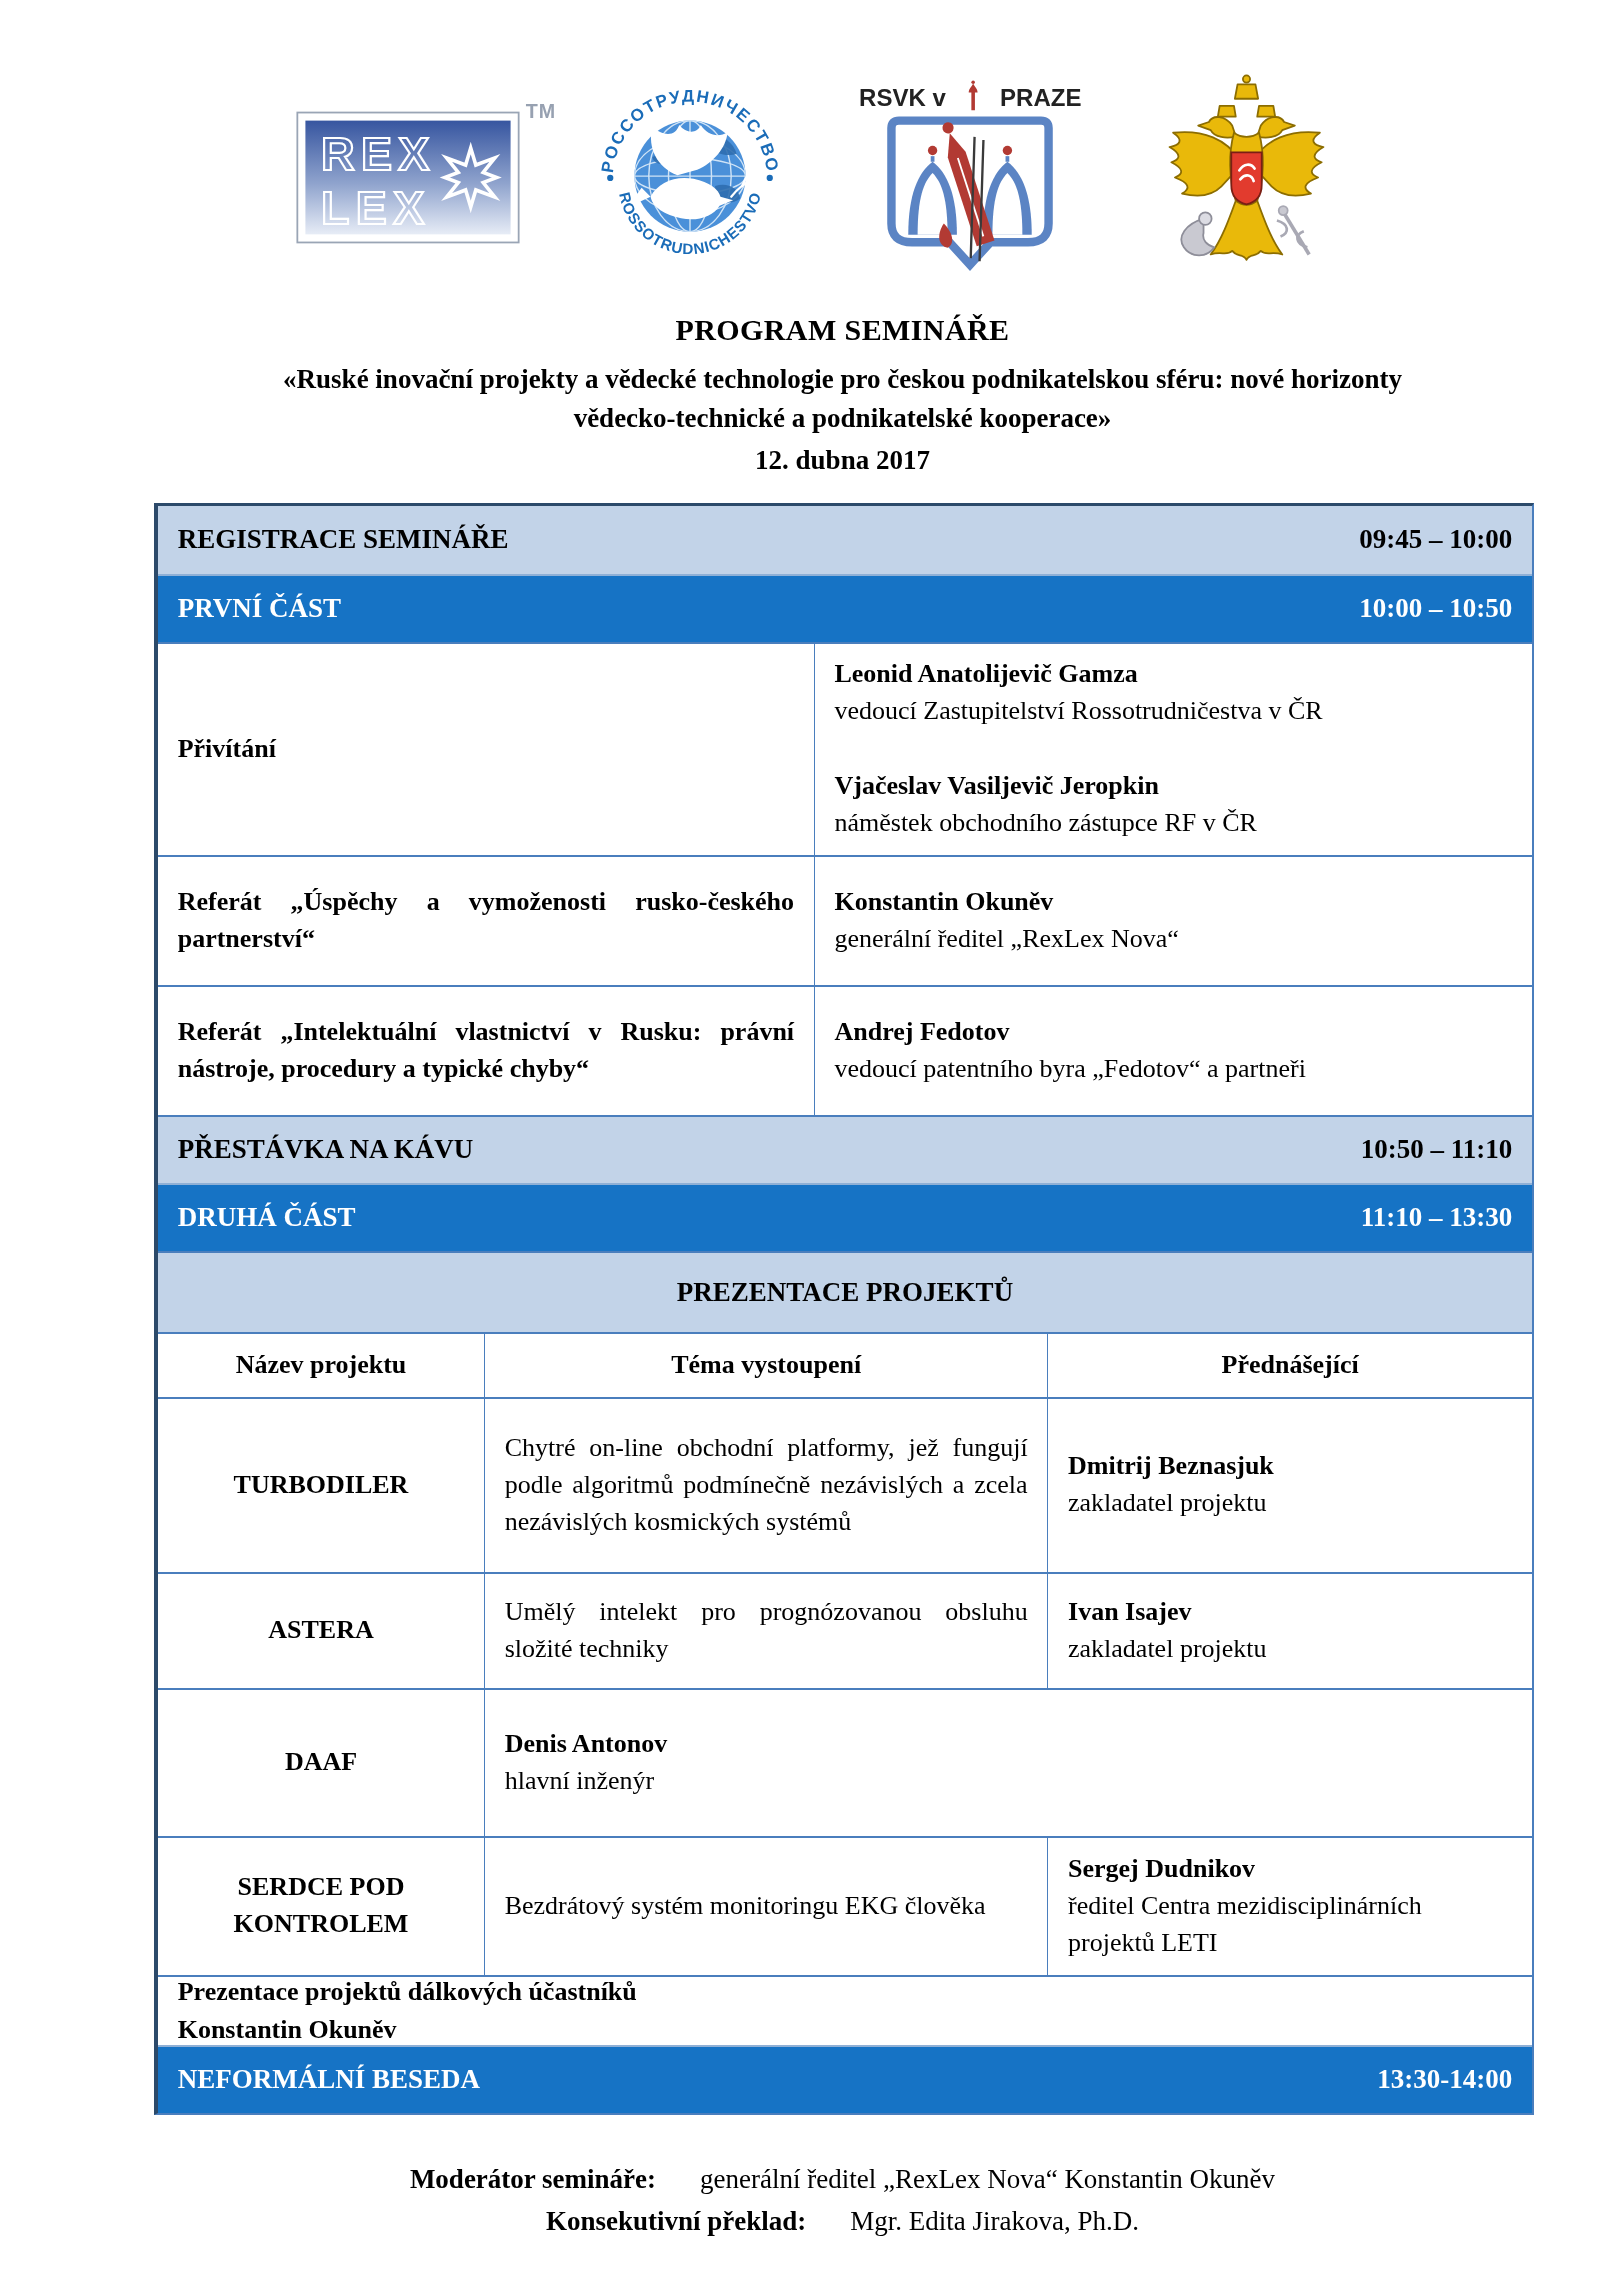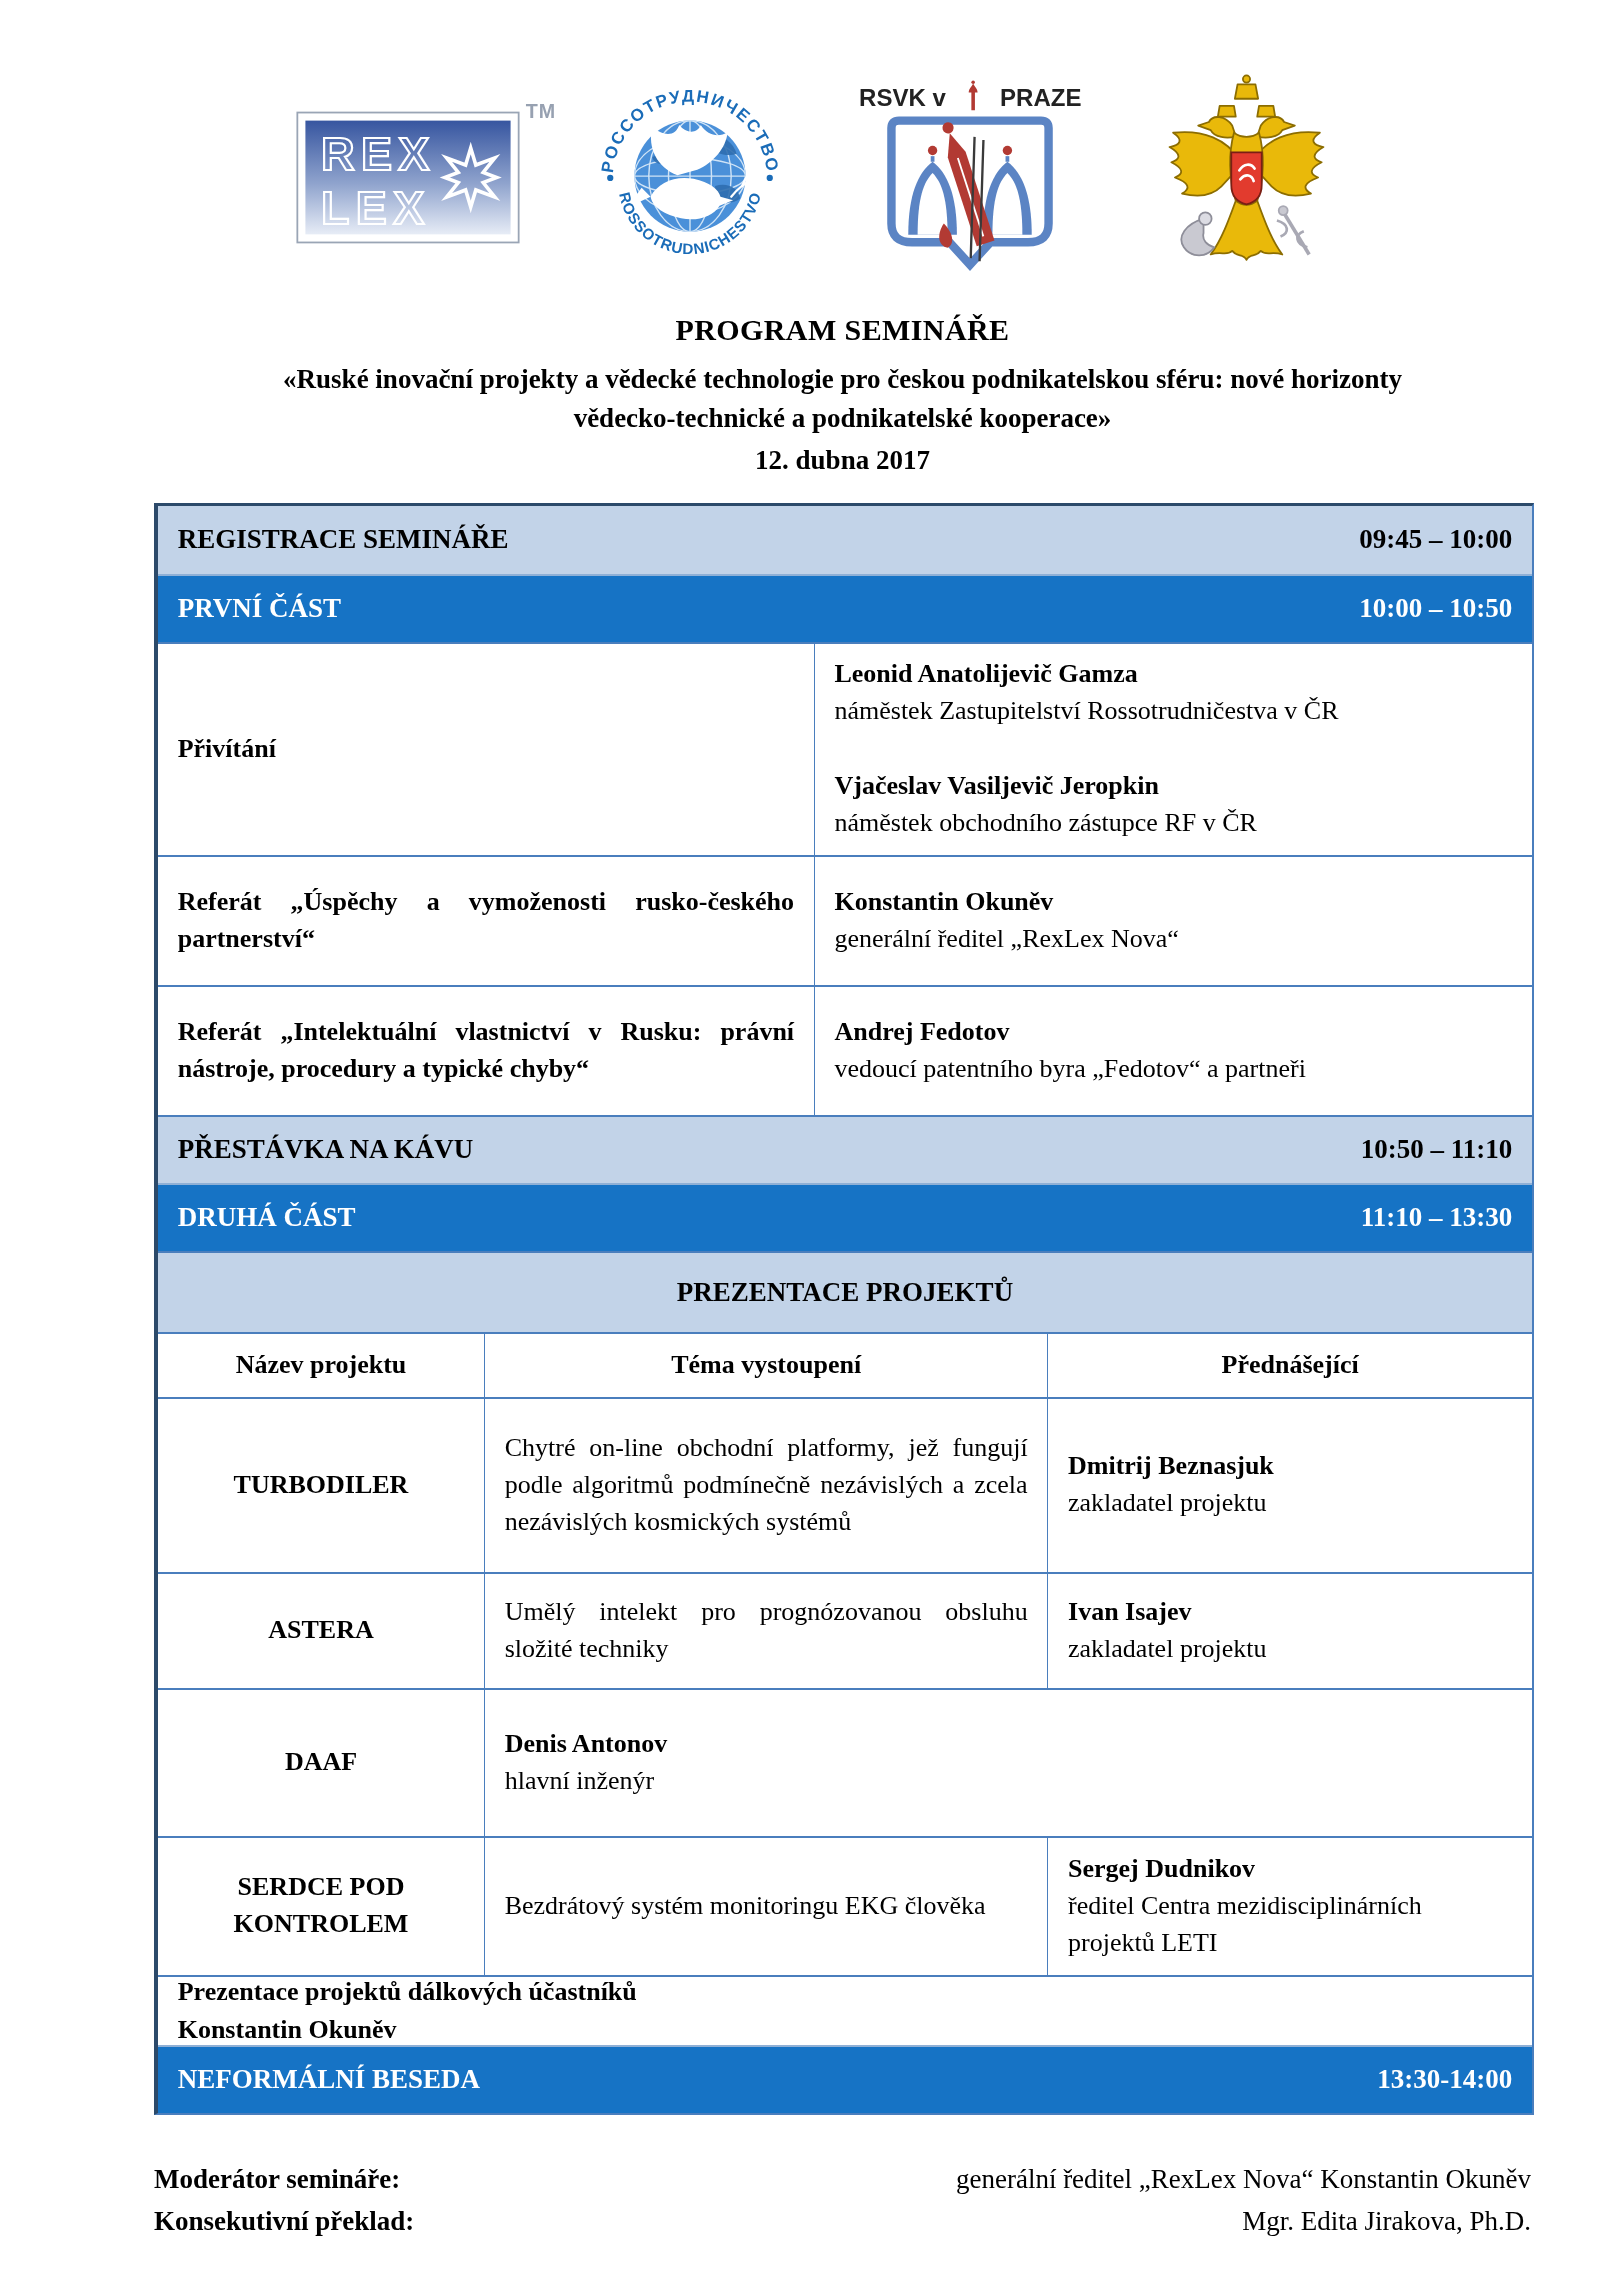--- a/index.html
+++ b/index.html
@@ -49,21 +49,21 @@
   .r-welcome{min-height:179px;}
   .r-report{min-height:130px;}
   .r-turbo{min-height:175px;}
   .r-astera{min-height:116px;}
   .r-daaf{min-height:148px;}
   .r-serdce{min-height:139px;}
   .t-remote{display:flex;justify-content:space-between;align-items:flex-start;padding:0 19.7px;font-weight:bold;font-size:26px;min-height:70px;flex-direction:column;}
 
   
   .docfooter{margin:43px 90px 0 154px;font-size:27px;line-height:1.58;}
-  .frow{display:flex;justify-content:space-between;align-items:baseline;gap:44px;}
+  .frow{display:flex;justify-content:center;align-items:baseline;gap:44px;}
   .flabel{font-weight:bold;}
 </style>
 </head>
 <body>
 
 <div class="page">
 
   <div class="logos">
 
     <div class="logo-rexlex">
@@ -204,21 +204,21 @@
 
     <div class="row t-bar dark">
       <span>PRVNÍ ČÁST</span>
       <span>10:00 – 10:50</span>
     </div>
 
     <div class="row cols2 r-welcome">
       <div class="cell vcenter bold">Přivítání</div>
       <div class="cell vcenter">
         <p class="name">Leonid Anatolijevič Gamza</p>
-        <p>náměstek Zastupitelství Rossotrudničestva  v ČR</p>
+        <p>vedoucí Zastupitelství Rossotrudničestva  v ČR</p>
         <p class="gap"></p>
         <p class="name">Vjačeslav Vasiljevič Jeropkin</p>
         <p>náměstek obchodního zástupce RF v ČR</p>
       </div>
     </div>
 
     <div class="row cols2 r-report">
       <div class="cell vcenter bold justify">Referát „Úspěchy a vymoženosti rusko-českého partnerství“</div>
       <div class="cell vcenter">
         <p class="name">Konstantin Okuněv</p>

